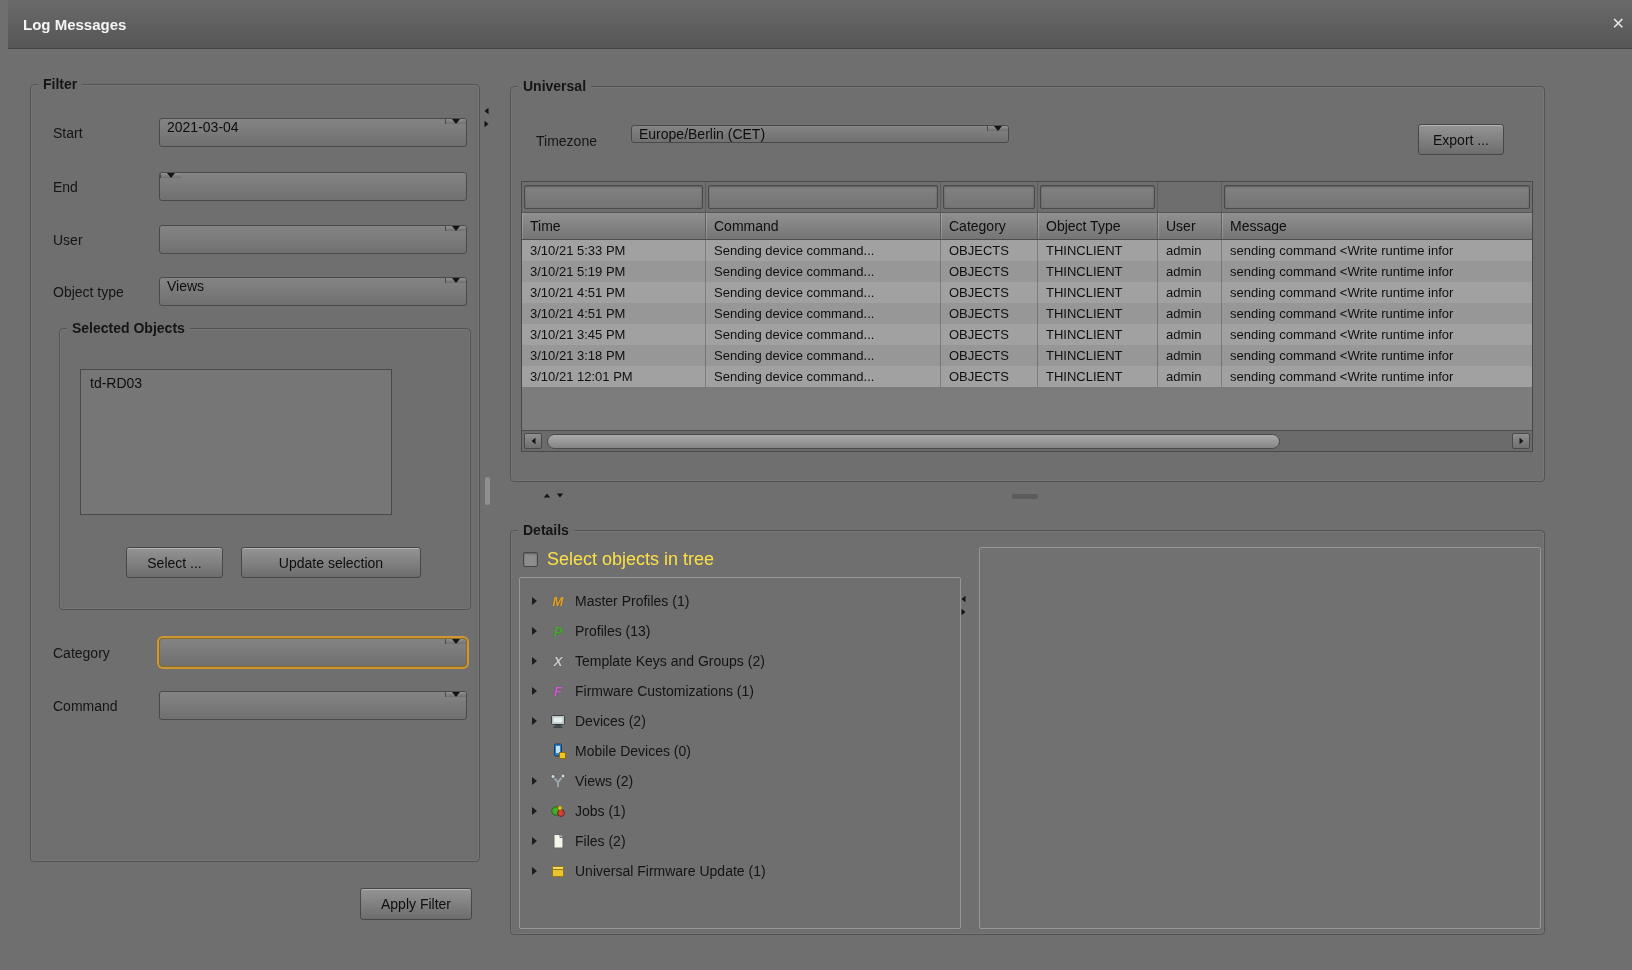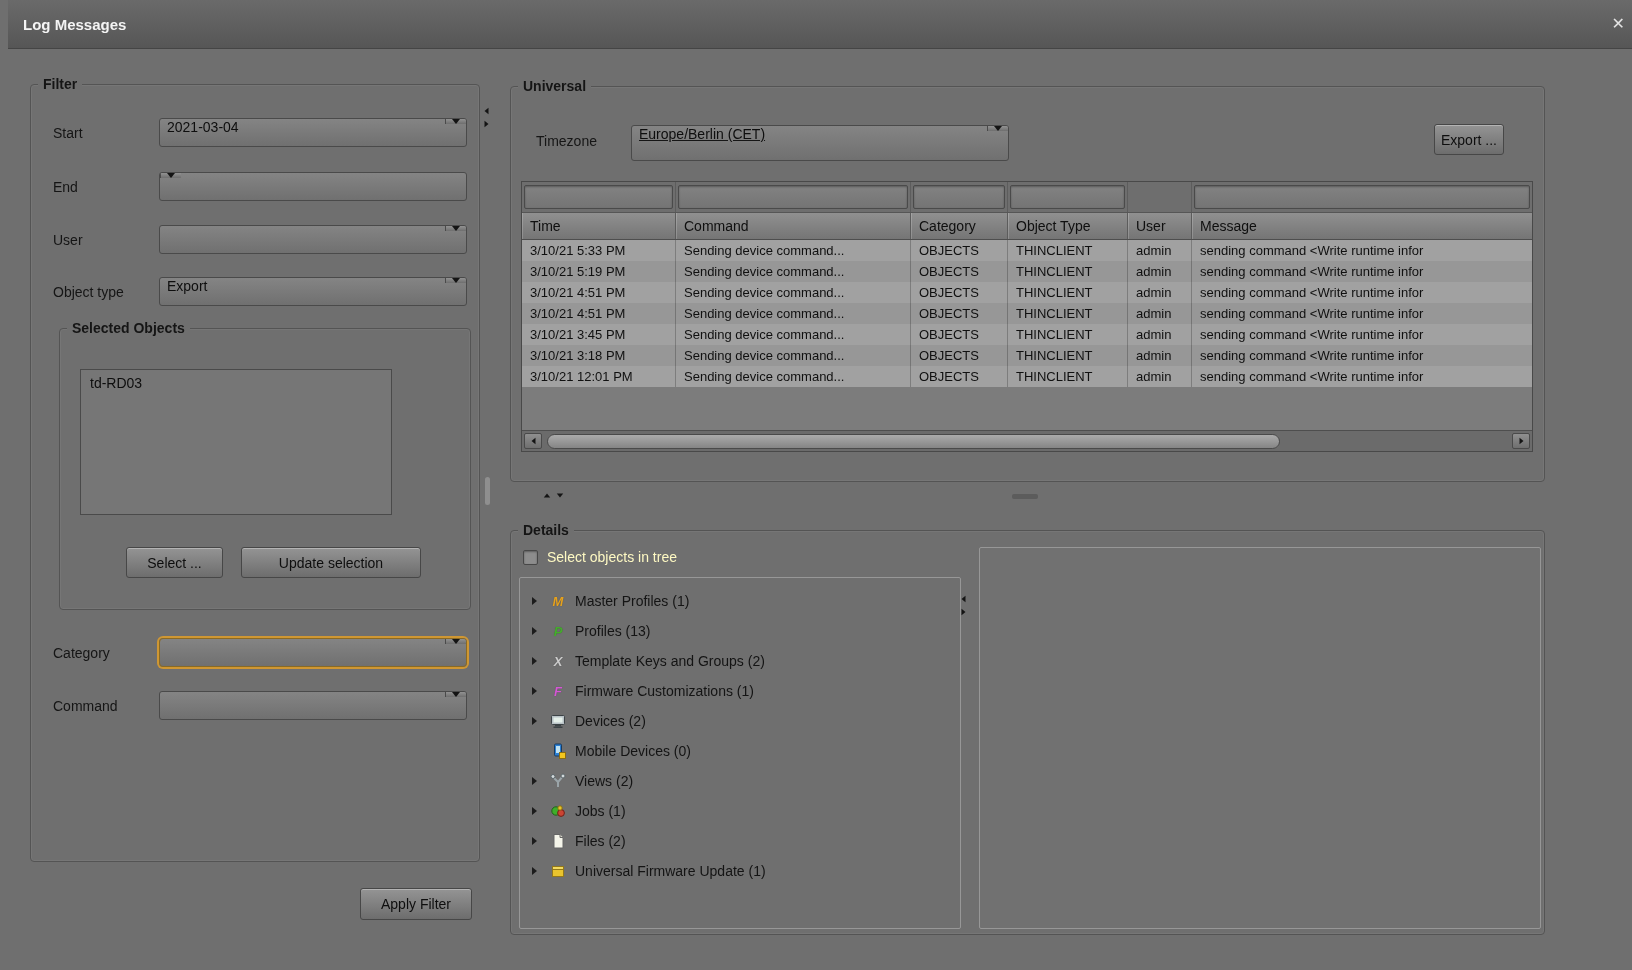--- a/index.html
+++ b/index.html
@@ -50,21 +50,21 @@
     display:flex; align-items:center; justify-content:center; cursor:pointer;
   }
   .combo.focus{ box-shadow:0 0 0 2px #cf9733; border-color:#8a6a24; border-radius:4px; }
 
   
   .btn{
     background:linear-gradient(#949494,#6d6d6d);
     border:1px solid #474747; border-radius:3px;
     box-shadow:inset 0 1px 0 rgba(255,255,255,0.3);
     color:#0e0e0e; font-size:14px; font-family:"Liberation Sans", sans-serif;
-    height:31px; padding:0 6px; cursor:pointer; white-space:nowrap;
+    height:31px; padding:0 14px; cursor:pointer; white-space:nowrap;
   }
 
   
   .listbox{
     position:absolute; left:20px; top:40px; width:312px; height:146px;
     border:1px solid #4a4a4a; background:#767676; overflow:hidden;
   }
   .lb-item{ padding:5px 9px; font-size:14px; color:#0e0e0e; }
 
   
@@ -93,21 +93,21 @@
     font-size:14px; color:#0f0f0f; white-space:nowrap; overflow:hidden; cursor:pointer;
   }
   .t-body{ height:190px; overflow:hidden; background:#7c7c7c; }
   .trow{ display:flex; height:21px; background:#a1a1a1; }
   .trow:nth-child(even){ background:#979797; }
   .tcell{
     border-right:1px solid rgba(0,0,0,0.22);
     padding:0 8px; display:flex; align-items:center;
     font-size:13px; color:#101010; white-space:nowrap; overflow:hidden;
   }
-  .c0{ width:154px; flex:none; } .c1{ width:235px; flex:none; }
+  .c0{ width:184px; flex:none; } .c1{ width:235px; flex:none; }
   .c2{ width:97px; flex:none; }  .c3{ width:120px; flex:none; }
   .c4{ width:64px; flex:none; }  .c5{ flex:1; border-right:none !important; }
 
   .hscroll{ height:21px; border-top:1px solid #4e4e4e; background:#6b6b6b; display:flex; align-items:center; padding:0 2px; }
   .hs-btn{
     width:18px; height:16px; flex:none;
     background:linear-gradient(#8f8f8f,#6f6f6f); border:1px solid #4a4a4a; border-radius:2px;
     display:flex; align-items:center; justify-content:center; cursor:pointer;
   }
   .hs-track{ flex:1; height:15px; margin:0 3px; position:relative; }
@@ -116,21 +116,21 @@
     background:linear-gradient(#ababab,#858585); border:1px solid #4a4a4a; border-radius:8px; cursor:grab;
   }
 
   
   .checkbox-row{ position:absolute; left:12px; top:18px; display:flex; align-items:center; cursor:pointer; }
   .checkbox{
     width:15px; height:15px; margin-right:9px;
     background:#8d8d8d; border:1px solid #474747; border-radius:2px;
     box-shadow:inset 0 1px 2px rgba(0,0,0,0.35);
   }
-  .cb-label{ font-size:14px; color:#fef9c3; }
+  .cb-label{ font-size:18px; color:#fde047; }
   .tree-box{
     position:absolute; left:8px; top:46px; width:442px; height:352px;
     border:1px solid #979797; border-radius:2px; padding-top:8px; overflow:hidden;
   }
   .tree-row{ display:flex; align-items:center; height:30px; padding-left:12px; font-size:14px; color:#141414; cursor:pointer; }
   .tree-arrow{ width:16px; flex:none; display:flex; align-items:center; }
   .tree-arrow .tri-right{ border-left-color:#1c1c1c; }
   .tree-icon{
     width:20px; height:16px; margin-right:7px; flex:none;
     display:flex; align-items:center; justify-content:center;
@@ -152,21 +152,21 @@
 
   .apply-btn{ position:absolute; left:360px; top:888px; width:112px; height:32px; }
 
   
   .filter-group{ left:30px; top:84px; width:450px; height:778px; }
   .so-group{ left:28px; top:243px; width:412px; height:282px; position:absolute; }
   .messages-group{ left:510px; top:86px; width:1035px; height:396px; }
   .details-group{ left:510px; top:530px; width:1035px; height:405px; }
 
   .tz-label{ position:absolute; left:25px; top:46px; font-size:14px; }
-  .tz-combo{ position:absolute; left:120px; top:38px; width:378px; height:36px; display:flex;text-decoration:underline; }
+  .tz-combo{ position:absolute; left:120px; top:38px; width:378px; height:18px; display:flex; }
   .export-btn{ position:absolute; right:40px; top:37px; }
 
   .so-select-btn{ position:absolute; left:66px; top:218px; width:97px; }
   .so-remove-btn{ position:absolute; left:181px; top:218px; width:180px; }
 </style>
 </head>
 <body>
 
 <div class="titlebar">
   <span class="win-title">Log Messages</span>
@@ -201,21 +201,21 @@
       <span class="combo-value"></span>
       <span class="combo-btn">
           <span class="tri-down"></span>
         </span>
     </div>
   </div>
 
   <div class="f-row" style="top:192px">
     <span class="f-label">Object type</span>
     <div class="combo">
-      <span class="combo-value">Export</span>
+      <span class="combo-value">Views</span>
       <span class="combo-btn">
           <span class="tri-down"></span>
         </span>
     </div>
   </div>
 
   <div class="group so-group">
     <span class="group-title">Selected Objects</span>
     <div class="listbox">
         <div class="lb-item">td-RD03</div>

